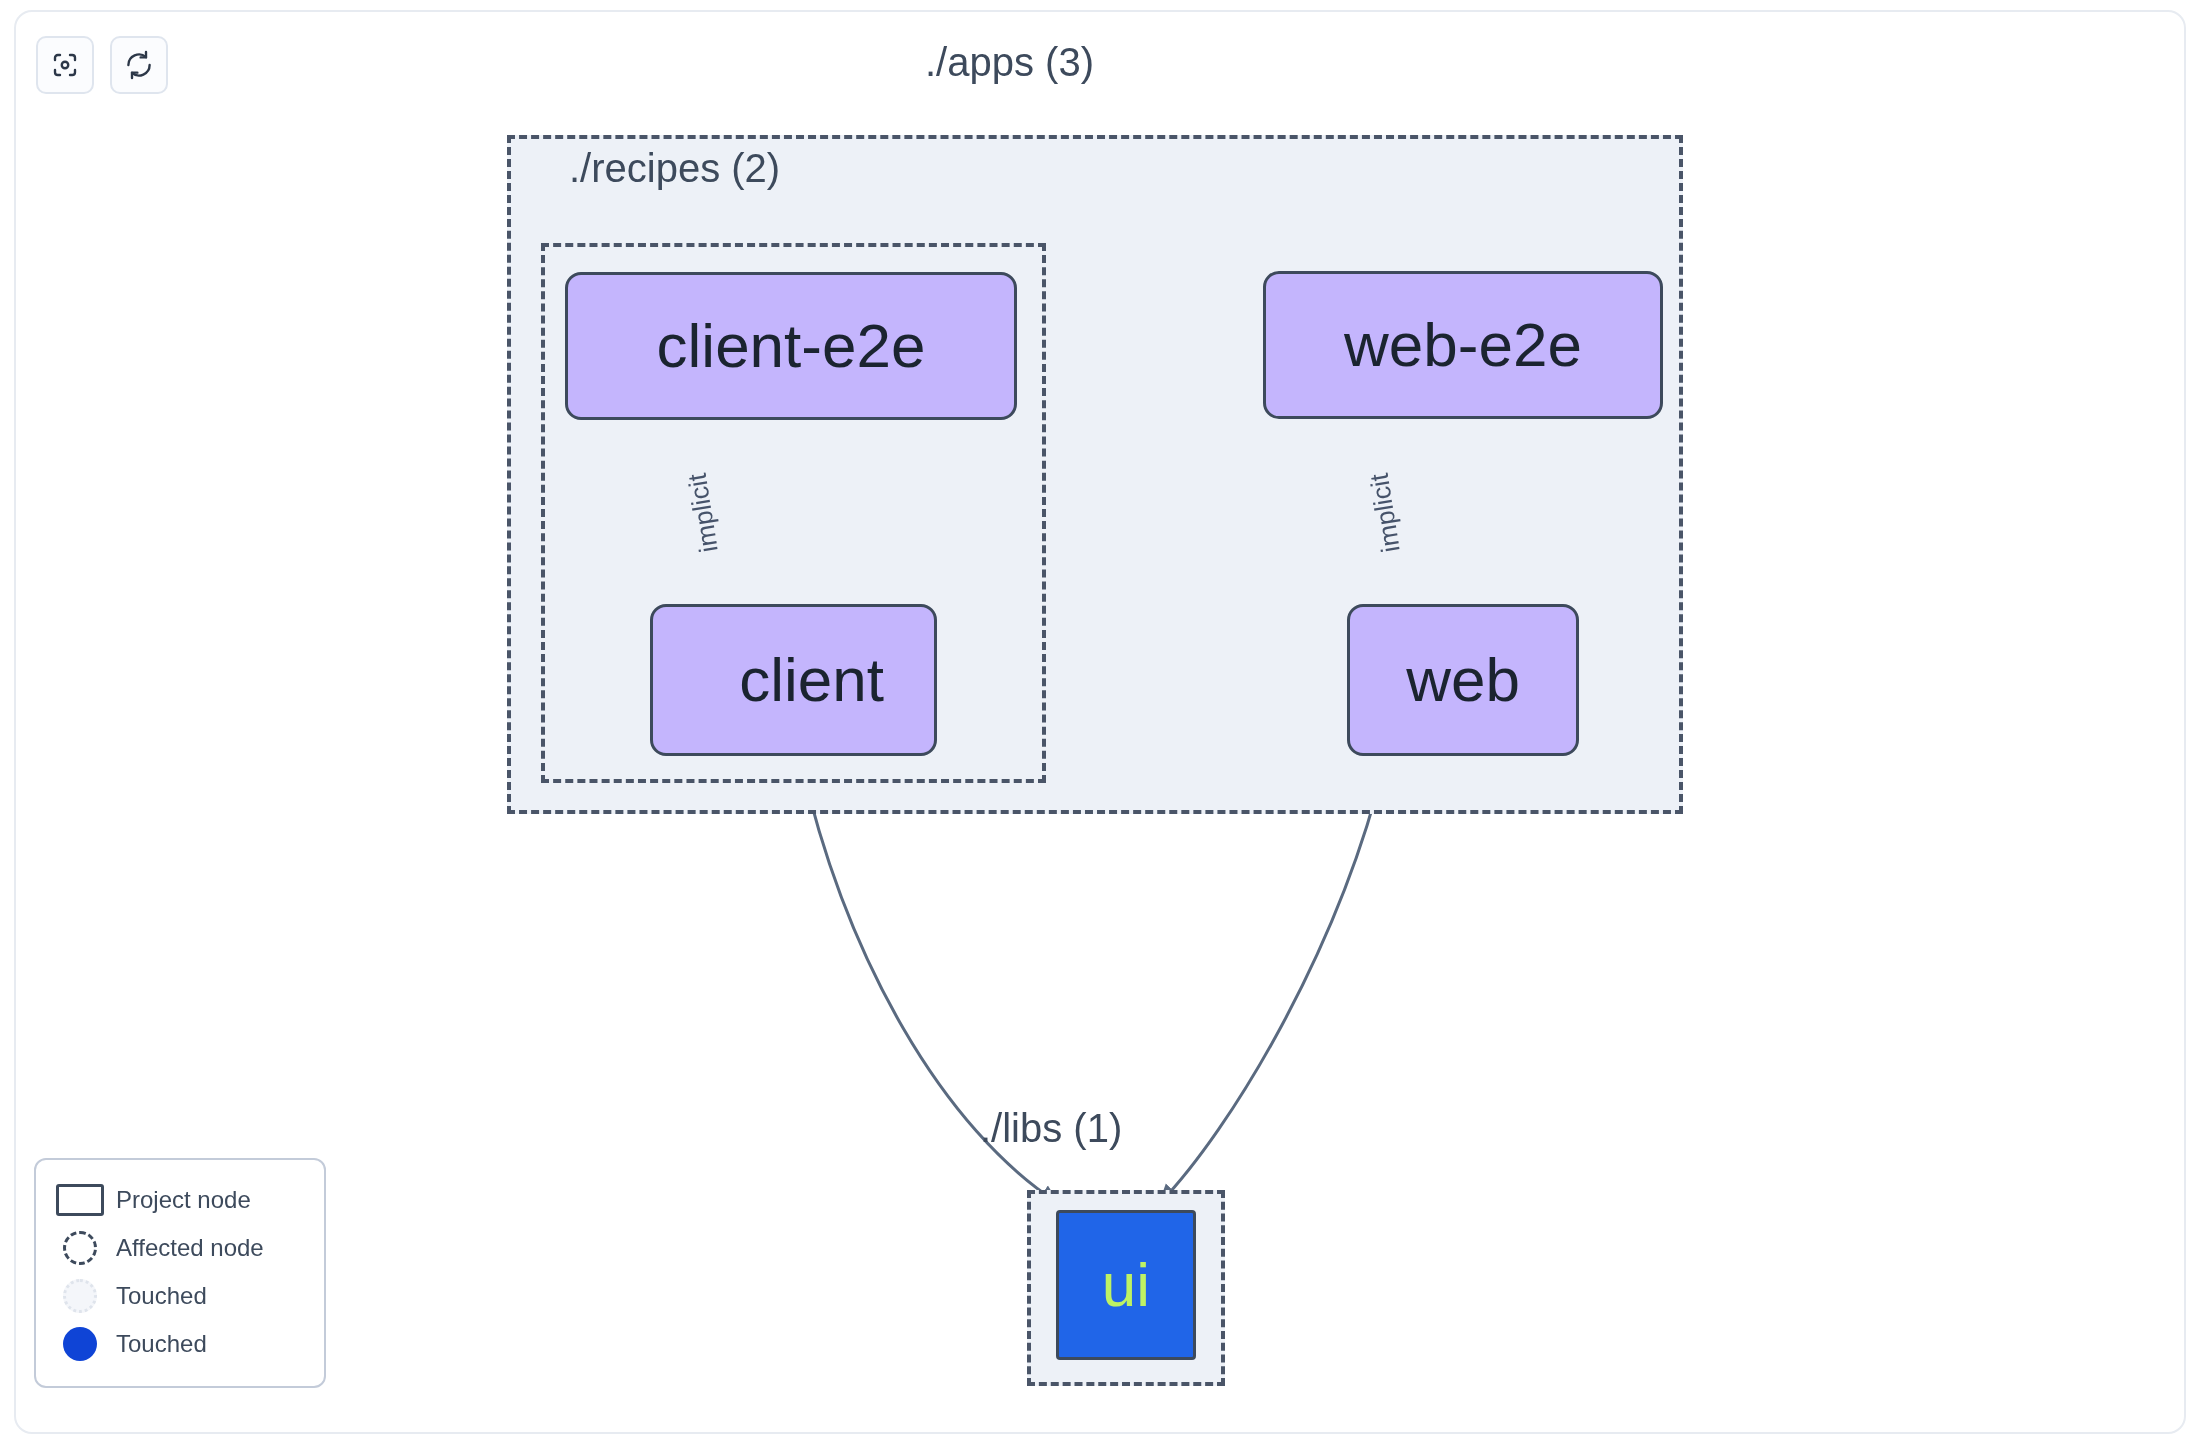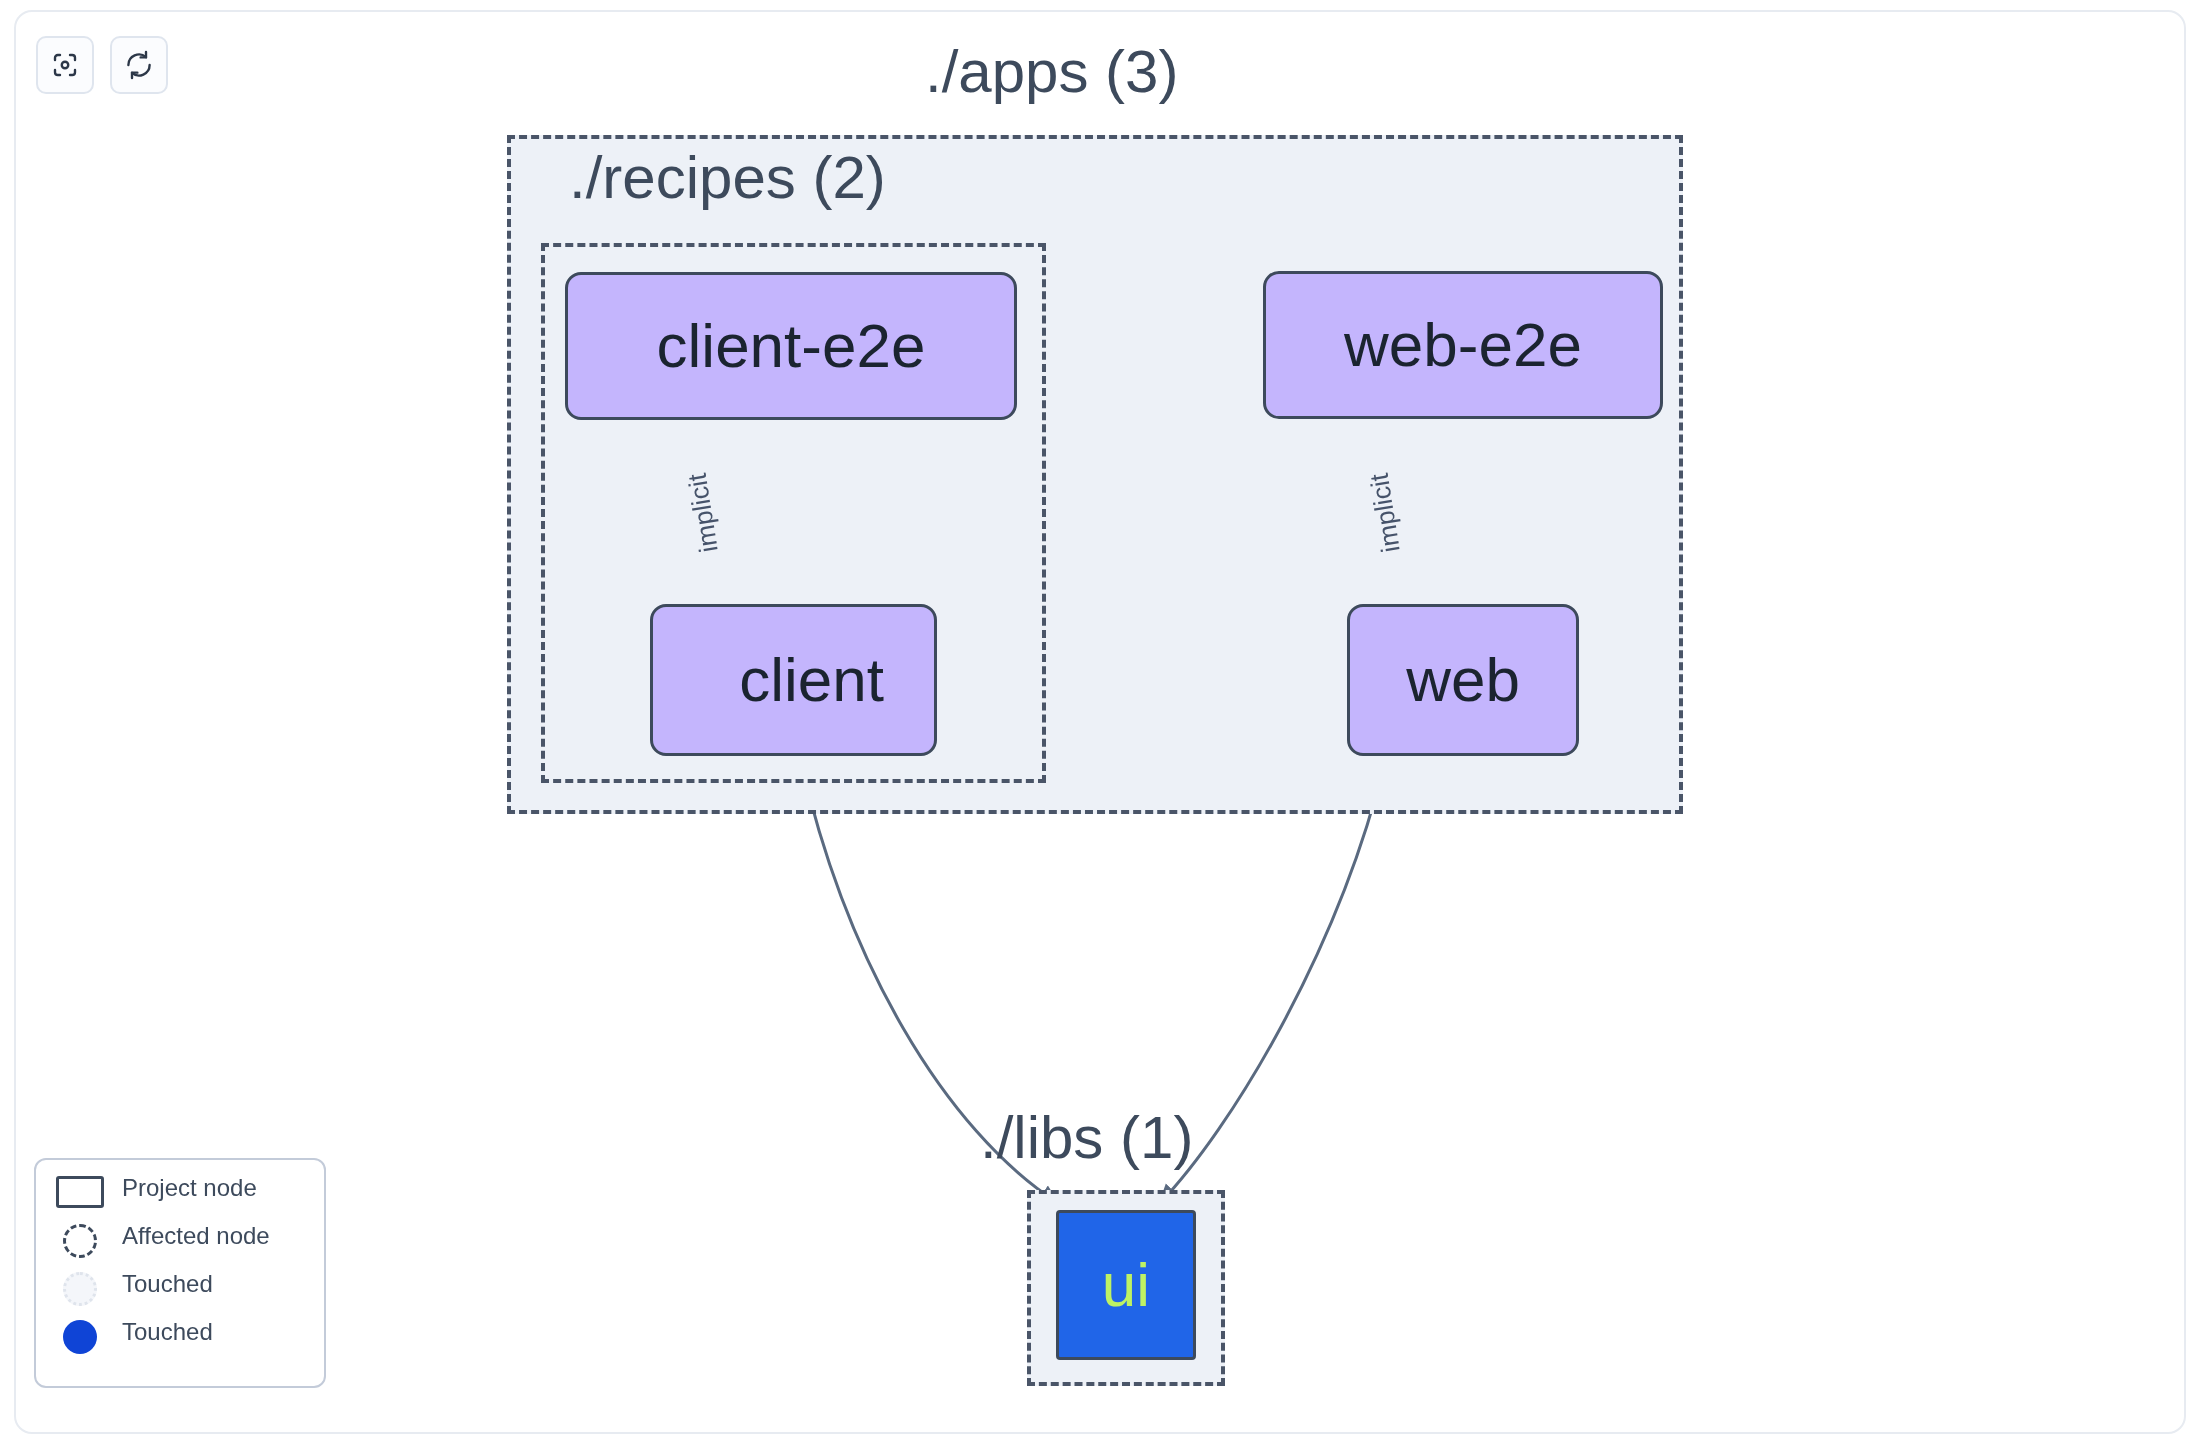--- a/index.html
+++ b/index.html
@@ -58,21 +58,21 @@
     position: absolute;
     border: 4px dashed #4a5568;
     background: #edf1f7;
     z-index: 11;
   }
   .group-box.nested { background: #edf1f7; }
   .group-label {
     position: absolute;
     z-index: 22;
     color: #3d4a5c;
-    font-size: 60px;
+    font-size: 40px;
     line-height: 1;
     white-space: nowrap;
     font-family: "Liberation Sans", sans-serif;
   }
 
   
   .node {
     position: absolute;
     z-index: 25;
     border: 3px solid #3d4a5c;
@@ -111,23 +111,23 @@
     left: 34px; bottom: 58px;
     width: 292px;
     border: 2px solid #c3cbd9;
     border-radius: 12px;
     background: #ffffff;
     padding: 16px 18px 18px 18px;
     z-index: 50;
   }
   .legend-row {
     display: flex;
-    align-items: flex-start;
+    align-items: center;
     height: 48px;
-    gap: 16px;
+    gap: 10px;
   }
   .legend-swatch {
     width: 52px;
     display: flex;
     align-items: center;
     justify-content: center;
     flex: 0 0 52px;
   }
   .sw-rect {
     width: 48px; height: 32px;

